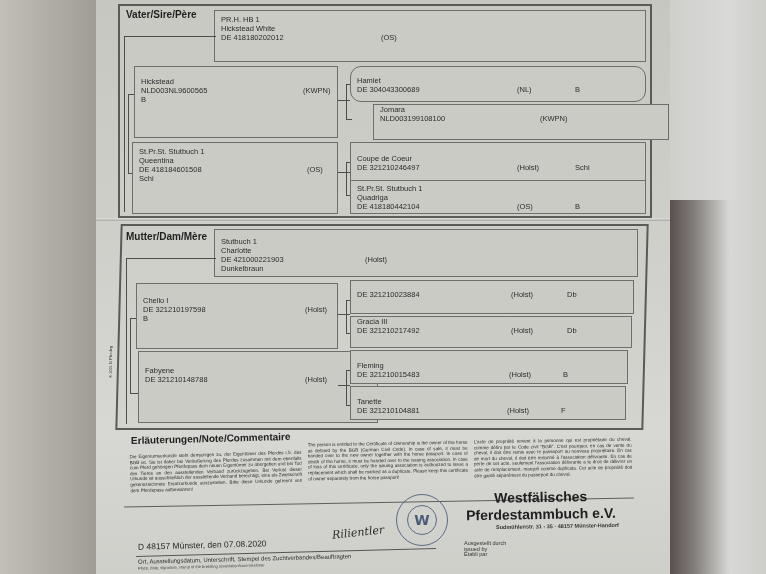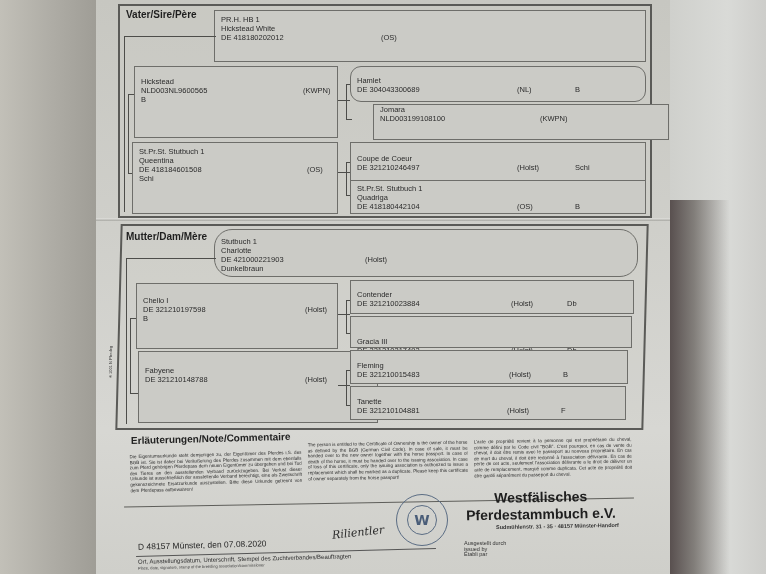--- a/index.html
+++ b/index.html
@@ -164,45 +164,44 @@
     <div class="row">St.Pr.St.   Stutbuch 1</div>
     <div class="row">Quadriga</div>
     <div class="row"><span>DE 418180442104</span><span class="tag" style="left:160px;">(OS)</span><span class="tag" style="left:218px;">B</span></div>
   </div>
 
   <div class="paper-fold"></div>
 
   <div class="section" style="left:22px; top:224px; width:528px; height:206px; transform: skewX(-1.5deg);"></div>
   <div class="section-title" style="left:30px; top:231px;">Mutter/Dam/Mère</div>
 
-  <div class="box" style="left:118px; top:229px; width:424px; height:48px; padding-top:7px;border-radius:18px;">
+  <div class="box" style="left:118px; top:229px; width:424px; height:48px; padding-top:7px;">
     <div class="row">Stutbuch 1</div>
     <div class="row">Charlotte</div>
     <div class="row"><span>DE 421000221903</span><span class="tag" style="left:144px;">(Holst)</span></div>
     <div class="row">Dunkelbraun</div>
   </div>
 
   <div class="bracket" style="left:30px; top:258px; width:90px; height:166px; border-top:1.5px solid #4d4d4a; border-bottom:none;"></div>
   <div class="connector" style="left:34px; top:318px; width:8px; height:76px;"></div>
 
   <div class="box" style="left:40px; top:283px; width:202px; height:66px; padding-top:12px;">
     <div class="row">Chello I</div>
     <div class="row"><span>DE 321210197598</span><span class="tag" style="left:162px;">(Holst)</span></div>
     <div class="row">B</div>
   </div>
 
   <div class="hline" style="left:242px; top:314px; width:12px;"></div>
   <div class="connector" style="left:250px; top:300px; width:6px; height:34px;"></div>
 
   <div class="box" style="left:254px; top:280px; width:284px; height:34px; padding-top:9px;">
-    <div class="row">Contender</div>
     <div class="row"><span>DE 321210023884</span><span class="tag" style="left:154px;">(Holst)</span><span class="tag" style="left:210px;">Db</span></div>
   </div>
 
-  <div class="box" style="left:254px; top:316px; width:282px; height:32px; padding-top:20px;">
+  <div class="box" style="left:254px; top:316px; width:282px; height:32px; padding-top:0;">
     <div class="row">Gracia III</div>
     <div class="row"><span>DE 321210217492</span><span class="tag" style="left:154px;">(Holst)</span><span class="tag" style="left:210px;">Db</span></div>
   </div>
 
   <div class="box" style="left:42px; top:351px; width:240px; height:72px; padding-top:14px;">
     <div class="row">Fabyene</div>
     <div class="row"><span>DE 321210148788</span><span class="tag" style="left:160px;">(Holst)</span></div>
   </div>
 
   <div class="hline" style="left:242px; top:385px; width:12px;"></div>

